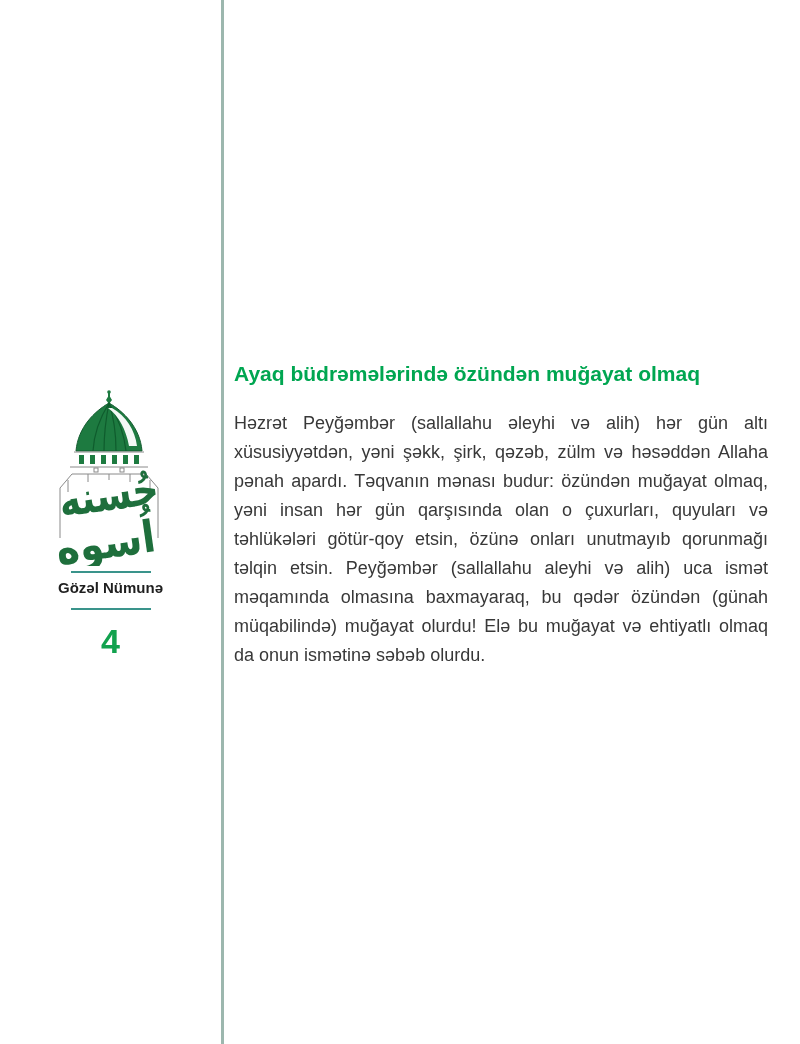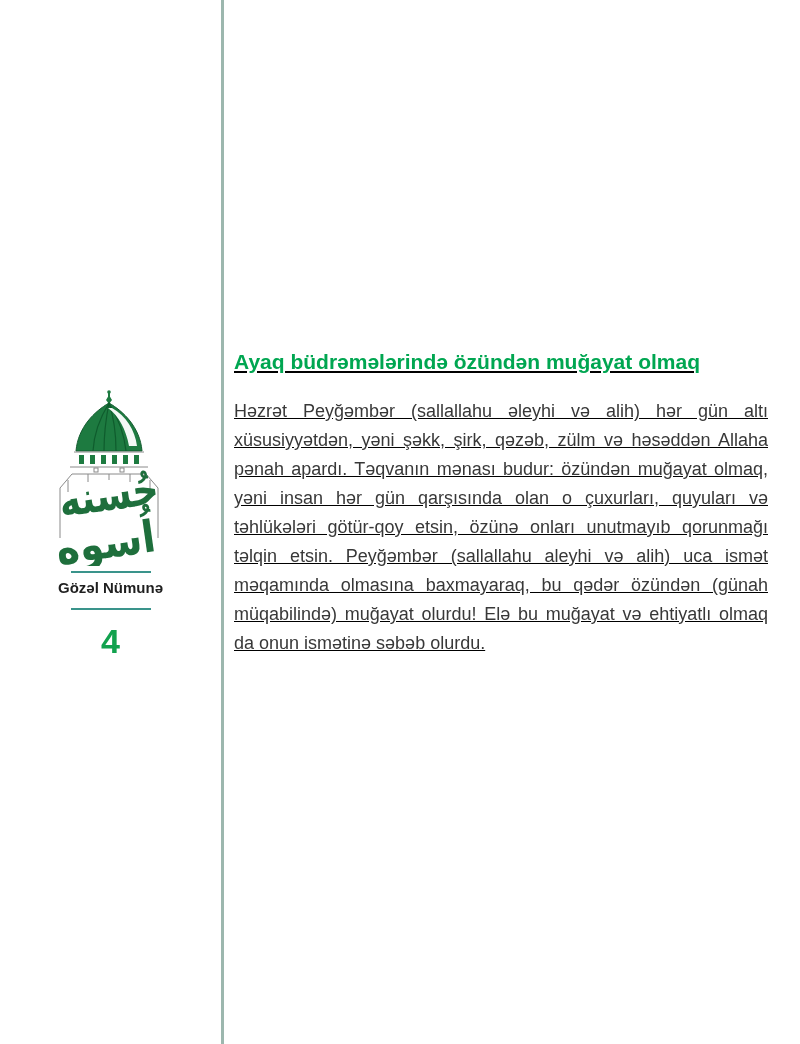--- a/index.html
+++ b/index.html
@@ -25,21 +25,21 @@
     text-align:center;font-weight:bold;font-size:15px;line-height:22px;
     color:#1f1f1f;
   }
   .number{
     position:absolute;top:620px;left:0;width:221px;
     text-align:center;font-weight:bold;font-size:34px;line-height:42px;
     color:#12a24e;
   }
   
   .content{
-    position:absolute;left:234px;top:348px;width:534px;text-decoration:underline;
+    position:absolute;left:234px;top:360px;width:534px;
   }
   .article-title{
     margin:0 0 22px 0;
     font-size:21px;line-height:27px;font-weight:bold;
     color:#00a651;
   }
   .article-body{
     margin:0 0 14px 0;
     font-size:18px;line-height:29px;
     text-align:justify;

